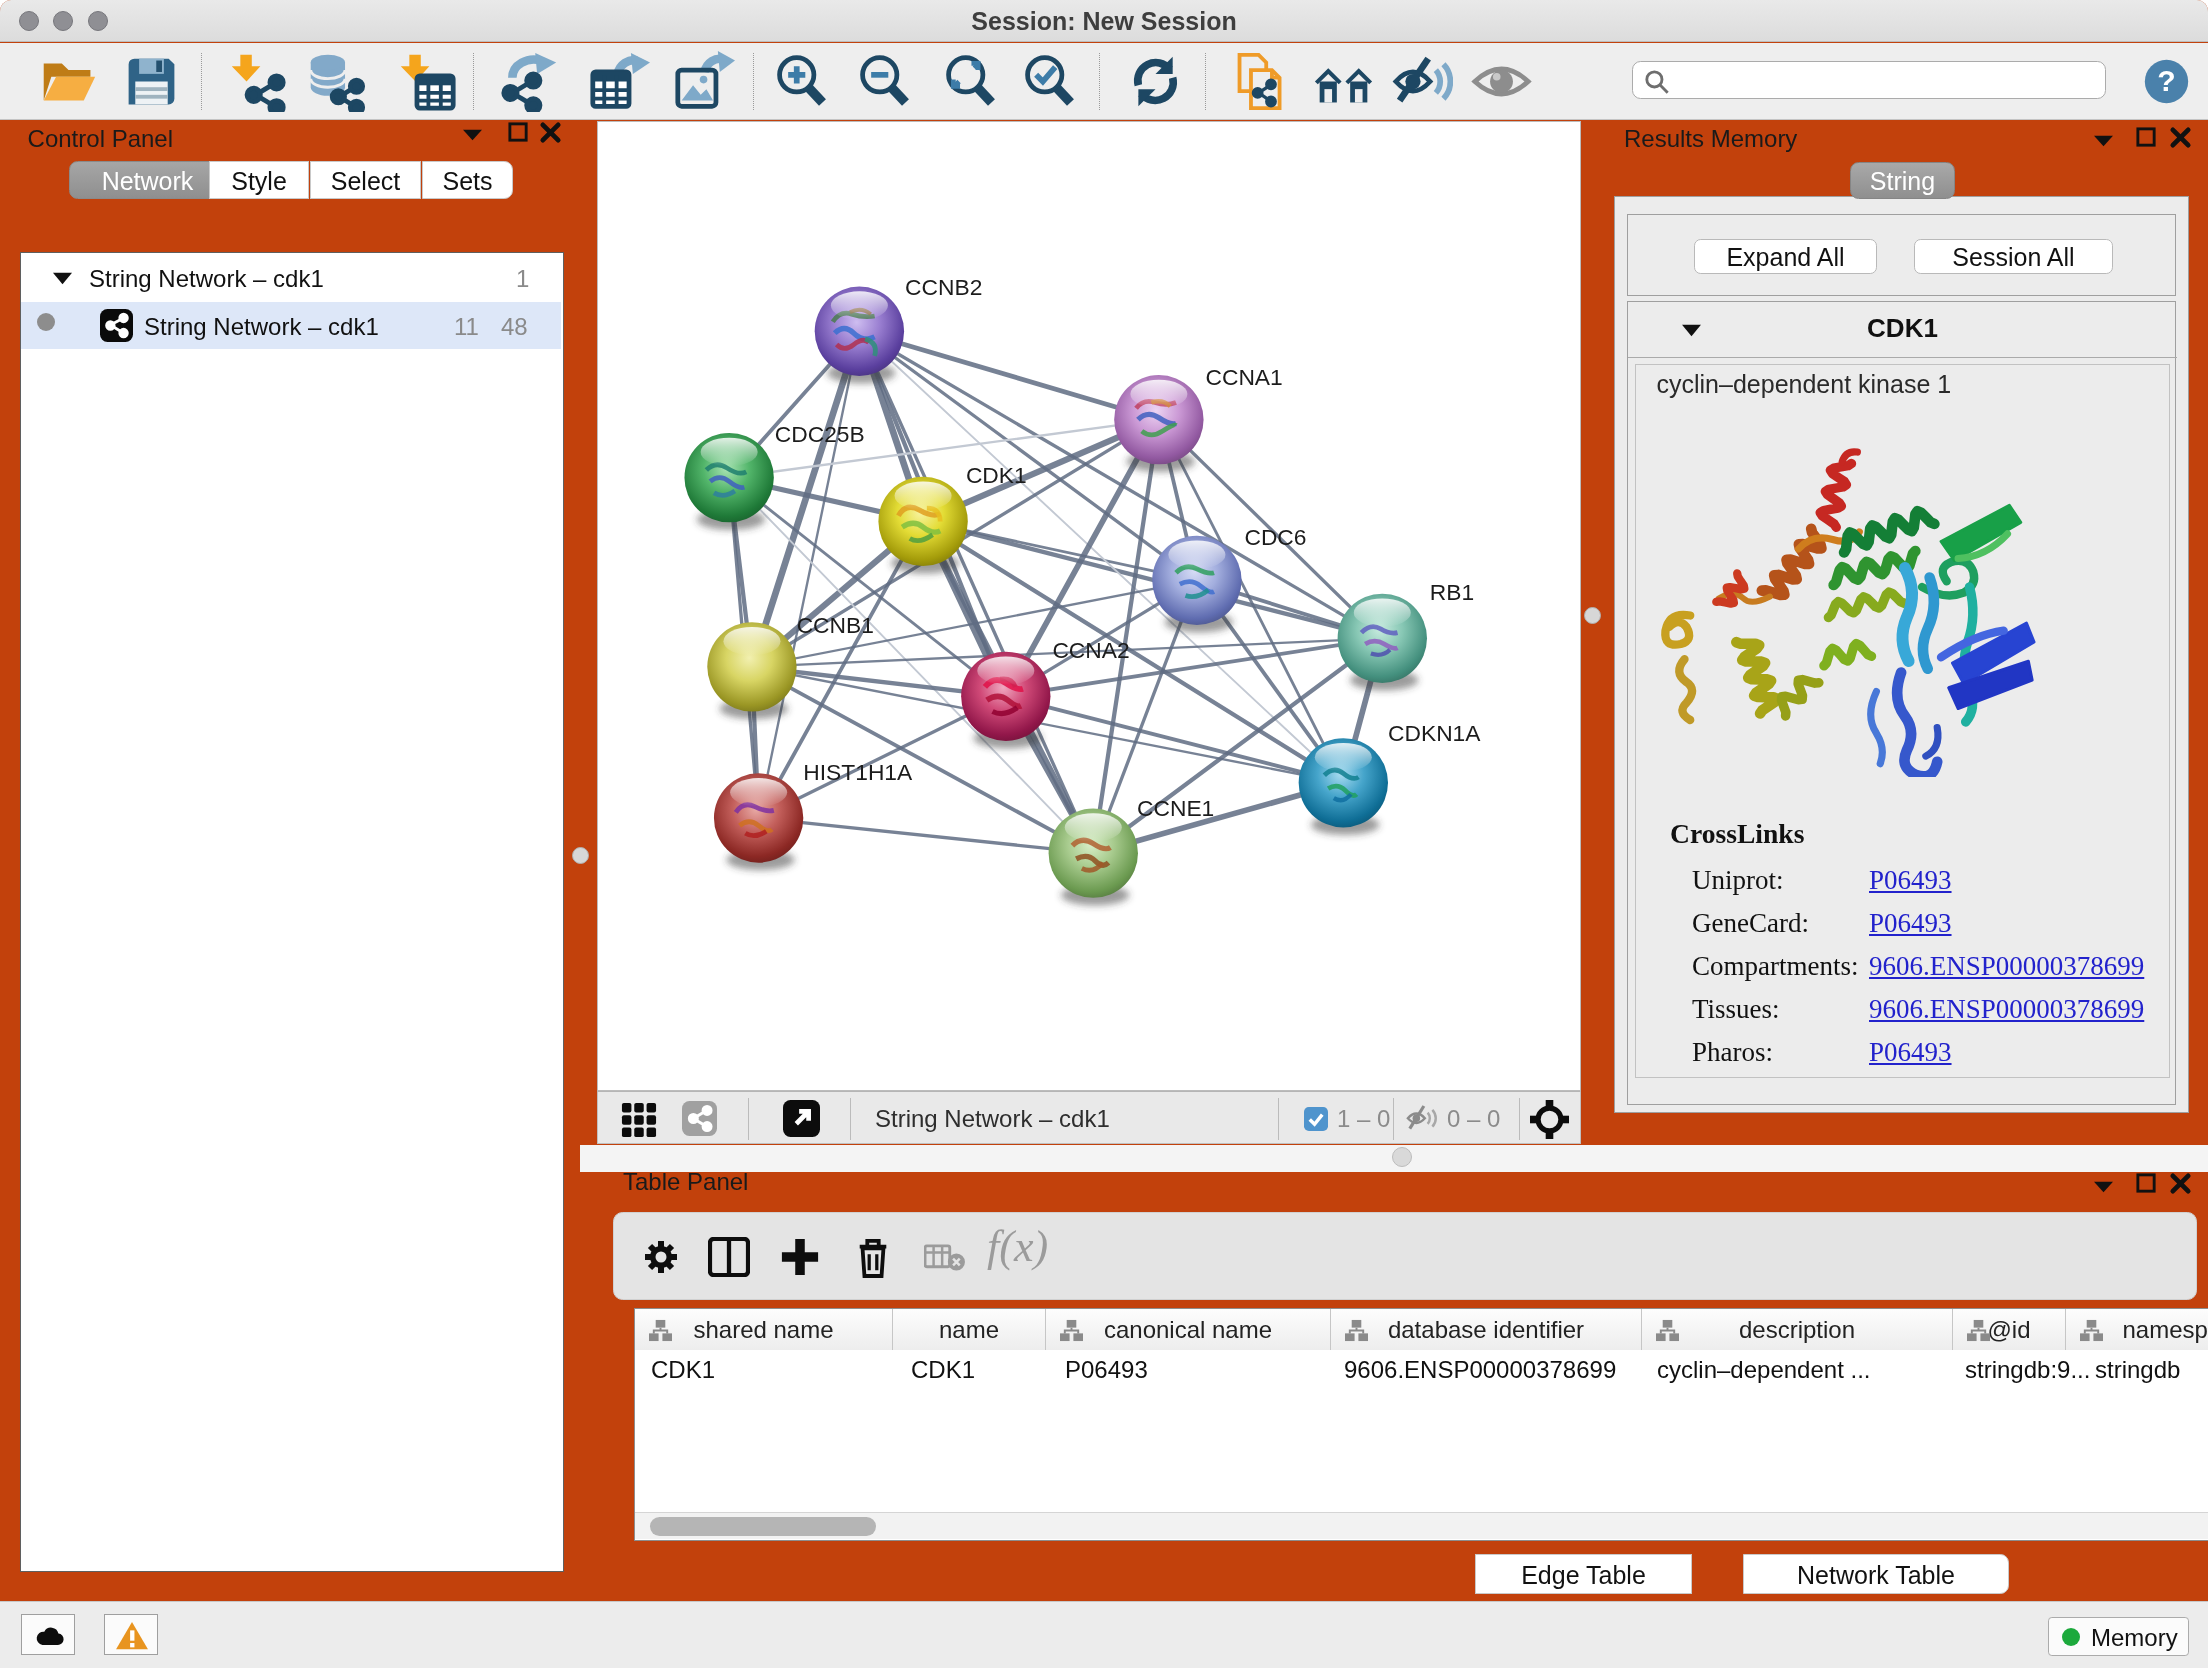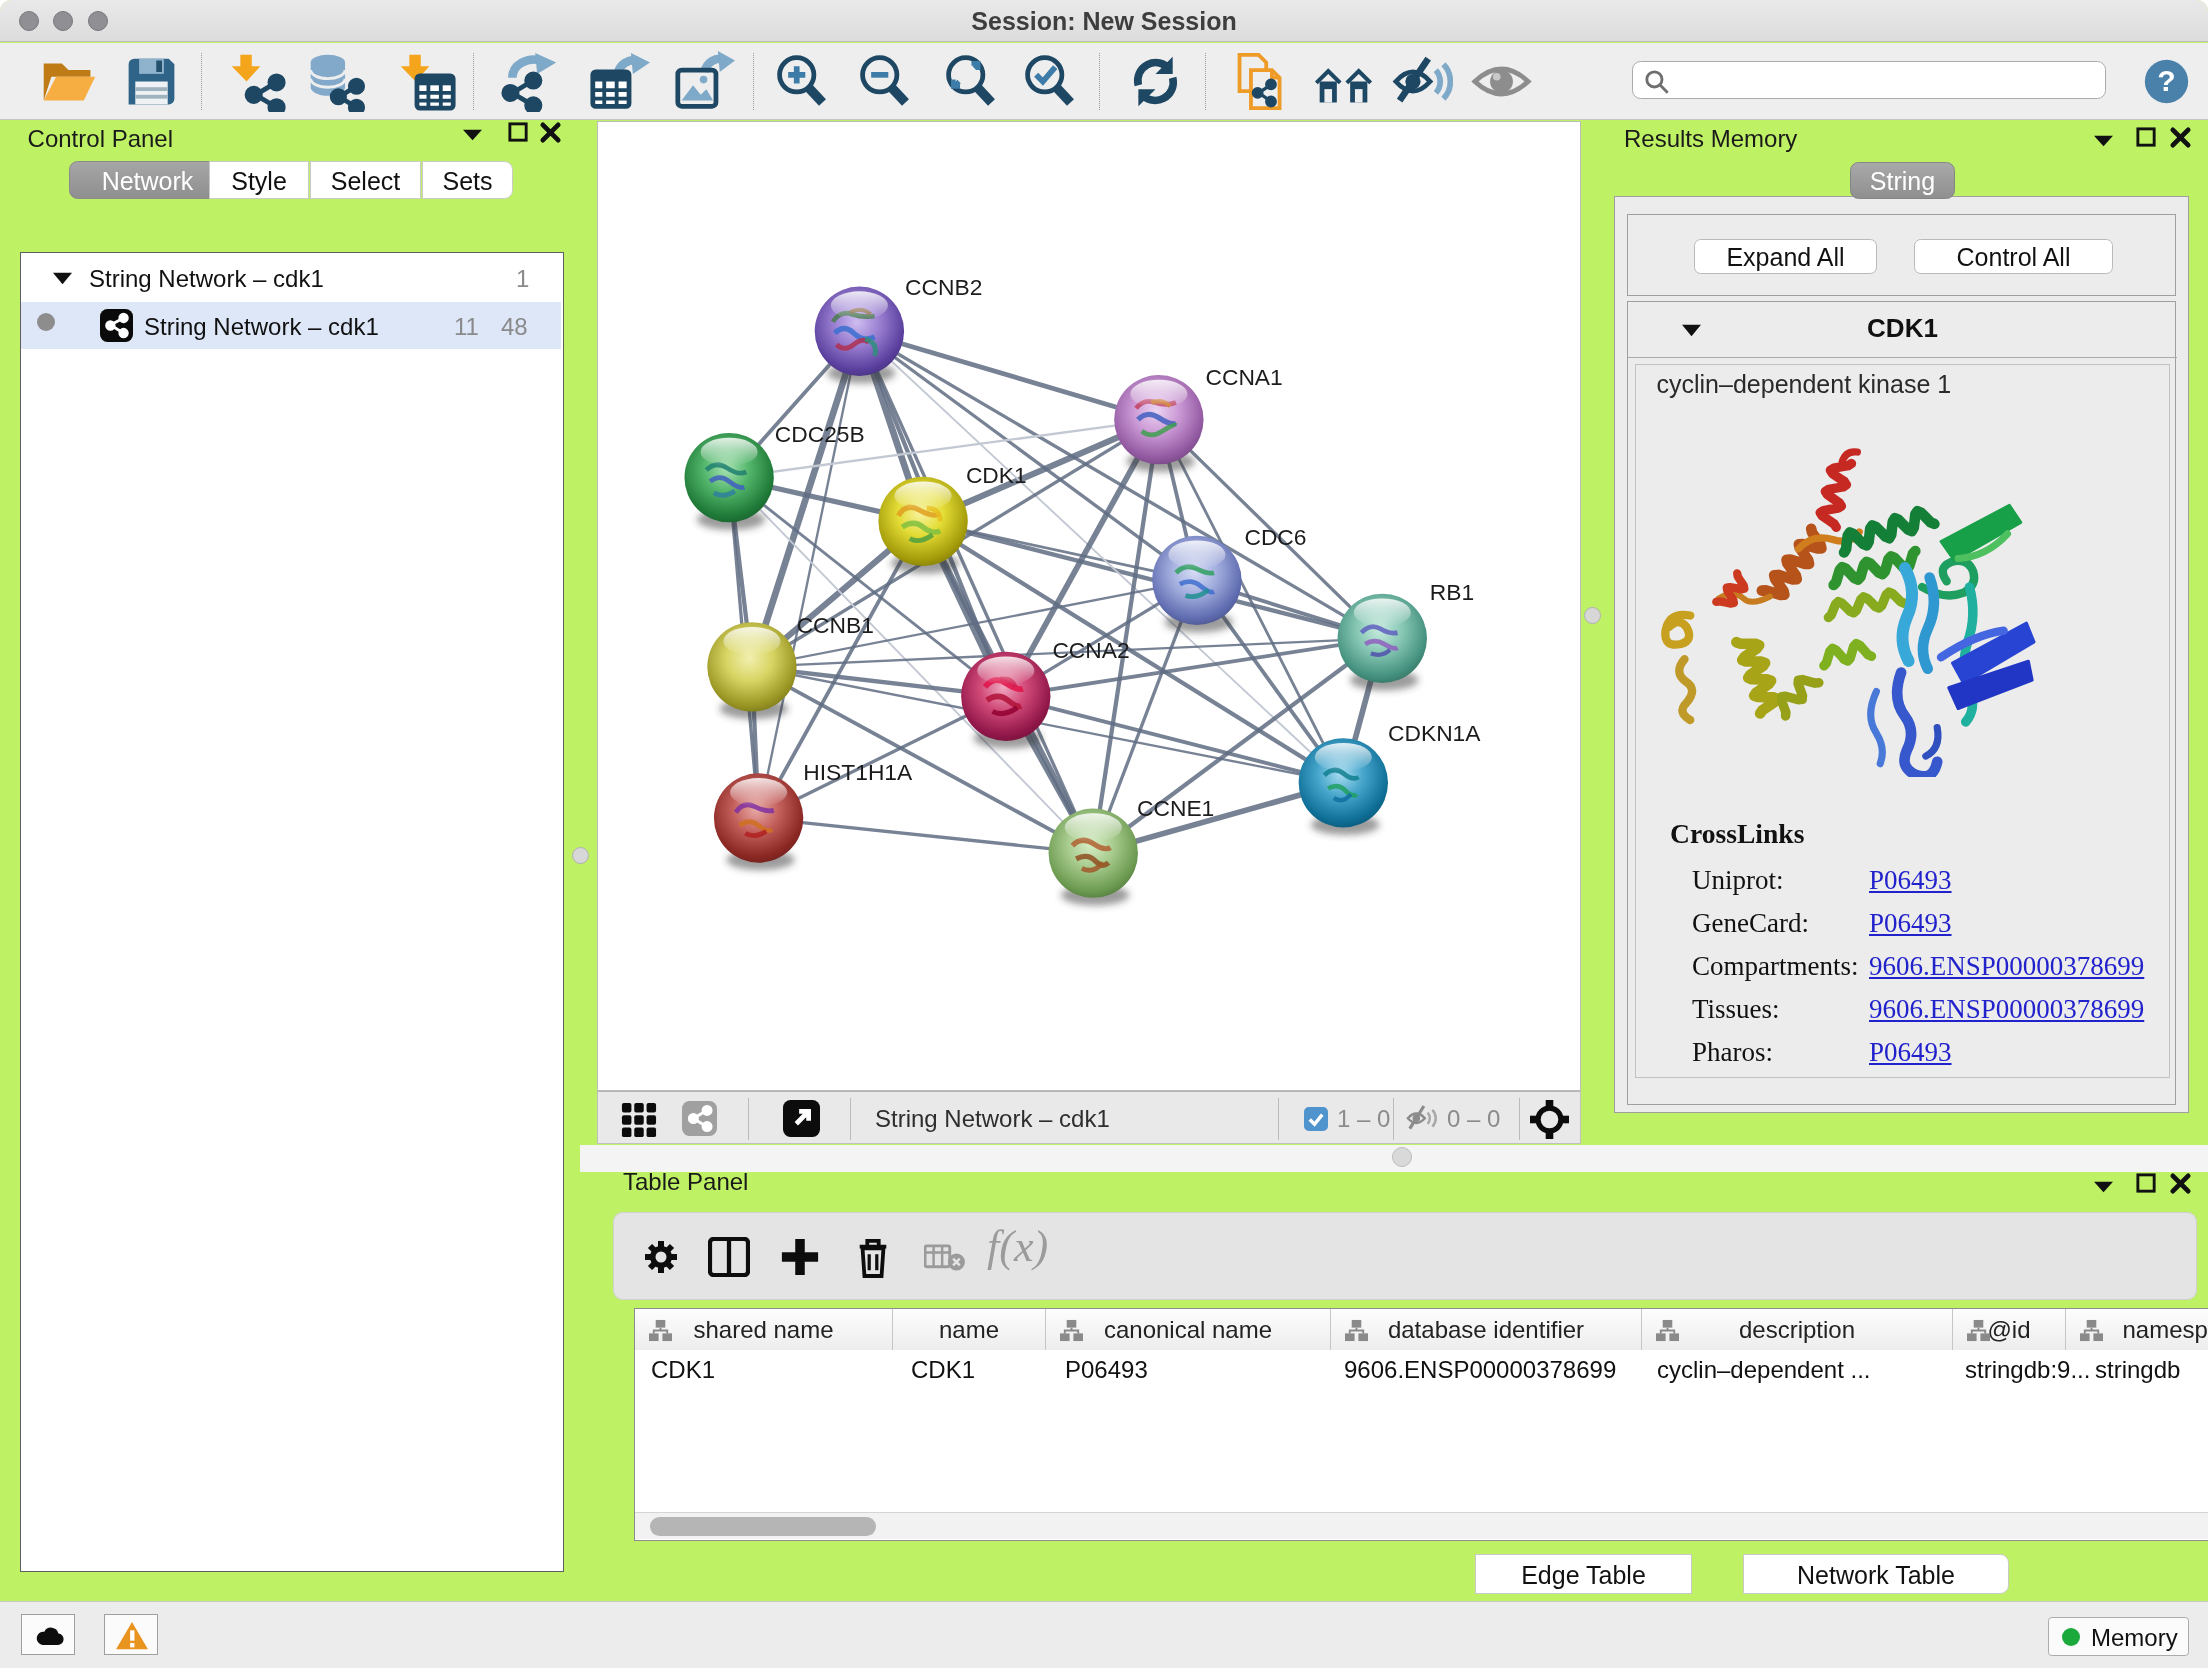--- a/index.html
+++ b/index.html
@@ -1,18 +1,18 @@
 <!DOCTYPE html>
 <html style="font-size:15px"><head>
 <meta charset="utf-8">
 <style>
 html,body{margin:0;padding:0;background:#ffffff;}
 *{box-sizing:border-box;}
 body{font-family:"Liberation Sans",sans-serif;-webkit-font-smoothing:antialiased;}
-#win{position:relative;width:2208px;height:1668px;background:#bef264;overflow:hidden;border-radius:11.4px 11.4px 0 0;}
+#win{position:relative;width:2208px;height:1668px;background:#c2410c;overflow:hidden;border-radius:11.4px 11.4px 0 0;}
 .abs{position:absolute;}
 
 #titlebar{left:0;top:0;width:2208px;height:42px;background:linear-gradient(#e9e9e9,#dcdcdc);border-bottom:1px solid #bdbdbd;}
 .tl{top:11.4px;width:20px;height:20px;border-radius:50%;background:#8f8f94;border:1px solid #77777c;}
 #title{left:0;top:0;width:2208px;height:42px;line-height:42px;text-align:center;font-size:25px;font-weight:700;color:#3e3e3e;}
 
 #toolbar{left:0;top:43px;width:2208px;height:77px;background:#eeeeee;border-bottom:1px solid #c4c4c4;}
 .tbsep{top:9.5px;width:0px;height:57px;border-left:1.9px dotted #9a9a9a;}
 .ticon{top:7.6px;width:61px;height:61px;}
 #searchbox{left:1632px;top:18px;width:474px;height:38px;background:#ffffff;border:1.9px solid #ababab;border-radius:8.6px;}
@@ -552,21 +552,21 @@
   <svg class="abs" style="left:2135px;top:126px" width="23" height="23" viewBox="0 0 24 24">
       <rect x="3" y="3" width="17" height="17" fill="none" stroke="#111" stroke-width="3"></rect>
     </svg>
   <svg class="abs" style="left:2169px;top:126px" width="23" height="23" viewBox="0 0 24 24">
       <path d="M4 4 L20 20 M20 4 L4 20" stroke="#111" stroke-width="5" stroke-linecap="round"></path>
     </svg>
   <div class="rbox" style="left:1614px;top:196px;width:575px;height:917px;"></div>
   <div class="abs" style="left:1850px;top:162px;width:105px;height:37px;background:linear-gradient(#a9a9a9,#8f8f8f);border:1px solid #858585;border-radius:8.6px;color:#fff;font-size:25px;text-align:center;line-height:37px;">String</div>
   <div class="rbox" style="left:1627px;top:214px;width:549px;height:82px;">
     <div class="abs" style="left:66px;top:24px;width:183px;height:35px;background:#ffffff;border:1px solid #b9b9b9;border-radius:6.7px;font-size:25px;text-align:center;line-height:35px;color:#111;">Expand All</div>
-    <div class="abs" style="left:286px;top:24px;width:199px;height:35px;background:#ffffff;border:1px solid #b9b9b9;border-radius:6.7px;font-size:25px;text-align:center;line-height:35px;color:#111;">Control All</div>
+    <div class="abs" style="left:286px;top:24px;width:199px;height:35px;background:#ffffff;border:1px solid #b9b9b9;border-radius:6.7px;font-size:25px;text-align:center;line-height:35px;color:#111;">Session All</div>
   </div>
   <div class="rbox" style="left:1627px;top:301px;width:549px;height:804px;">
     <svg class="abs" style="left:52px;top:19px" width="23" height="18" viewBox="0 0 24 19">
         <path d="M2 4 h20 l-10 12 z" fill="#111"></path>
       </svg>
     <div class="abs" style="left:0;top:11.4px;width:549px;text-align:center;font-size:26px;font-weight:bold;color:#111;">CDK1</div>
     <div class="abs" style="left:0px;top:55px;width:549px;height:749px;border-top:1px solid #aaaaaa;"></div>
     <div class="abs" style="left:6.7px;top:62px;width:535px;height:714px;border:1px solid #c2c2c2;"></div>
     <div class="abs" style="left:28.5px;top:68px;font-size:25px;color:#2a2a2a;">cyclin–dependent kinase 1</div>
     <svg class="abs" style="left:27.6px;top:133px" width="380" height="342" viewBox="0 0 400 360">

